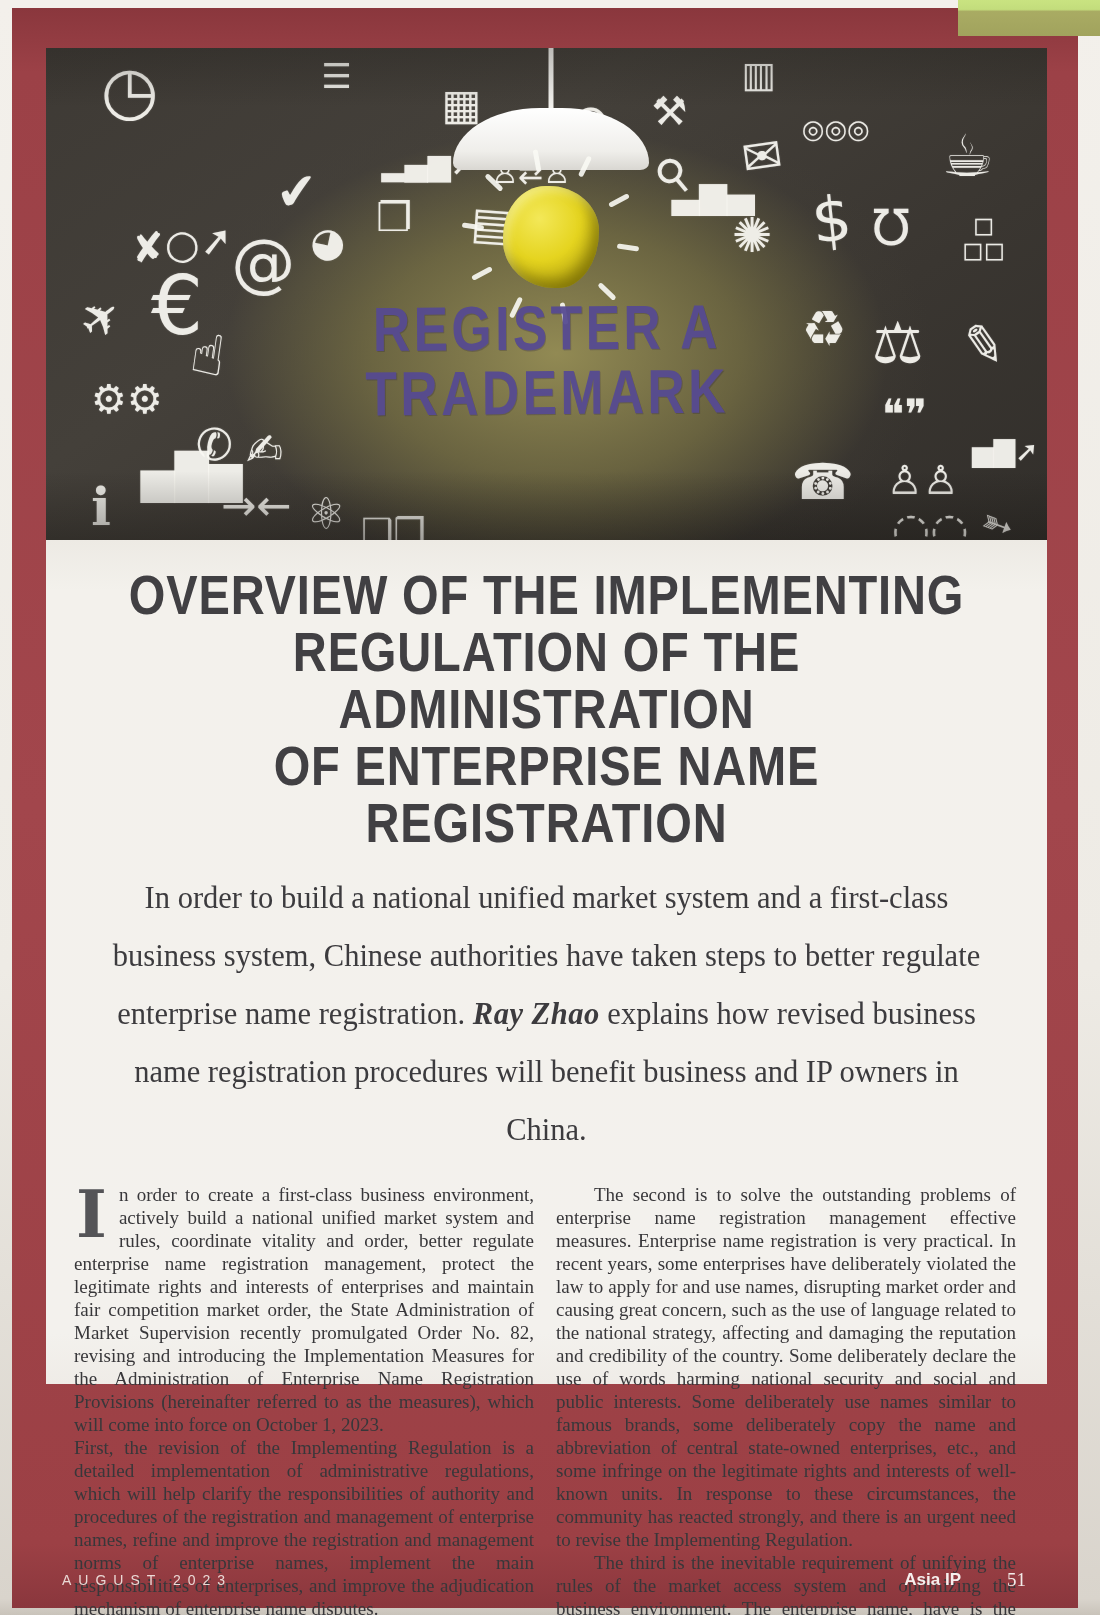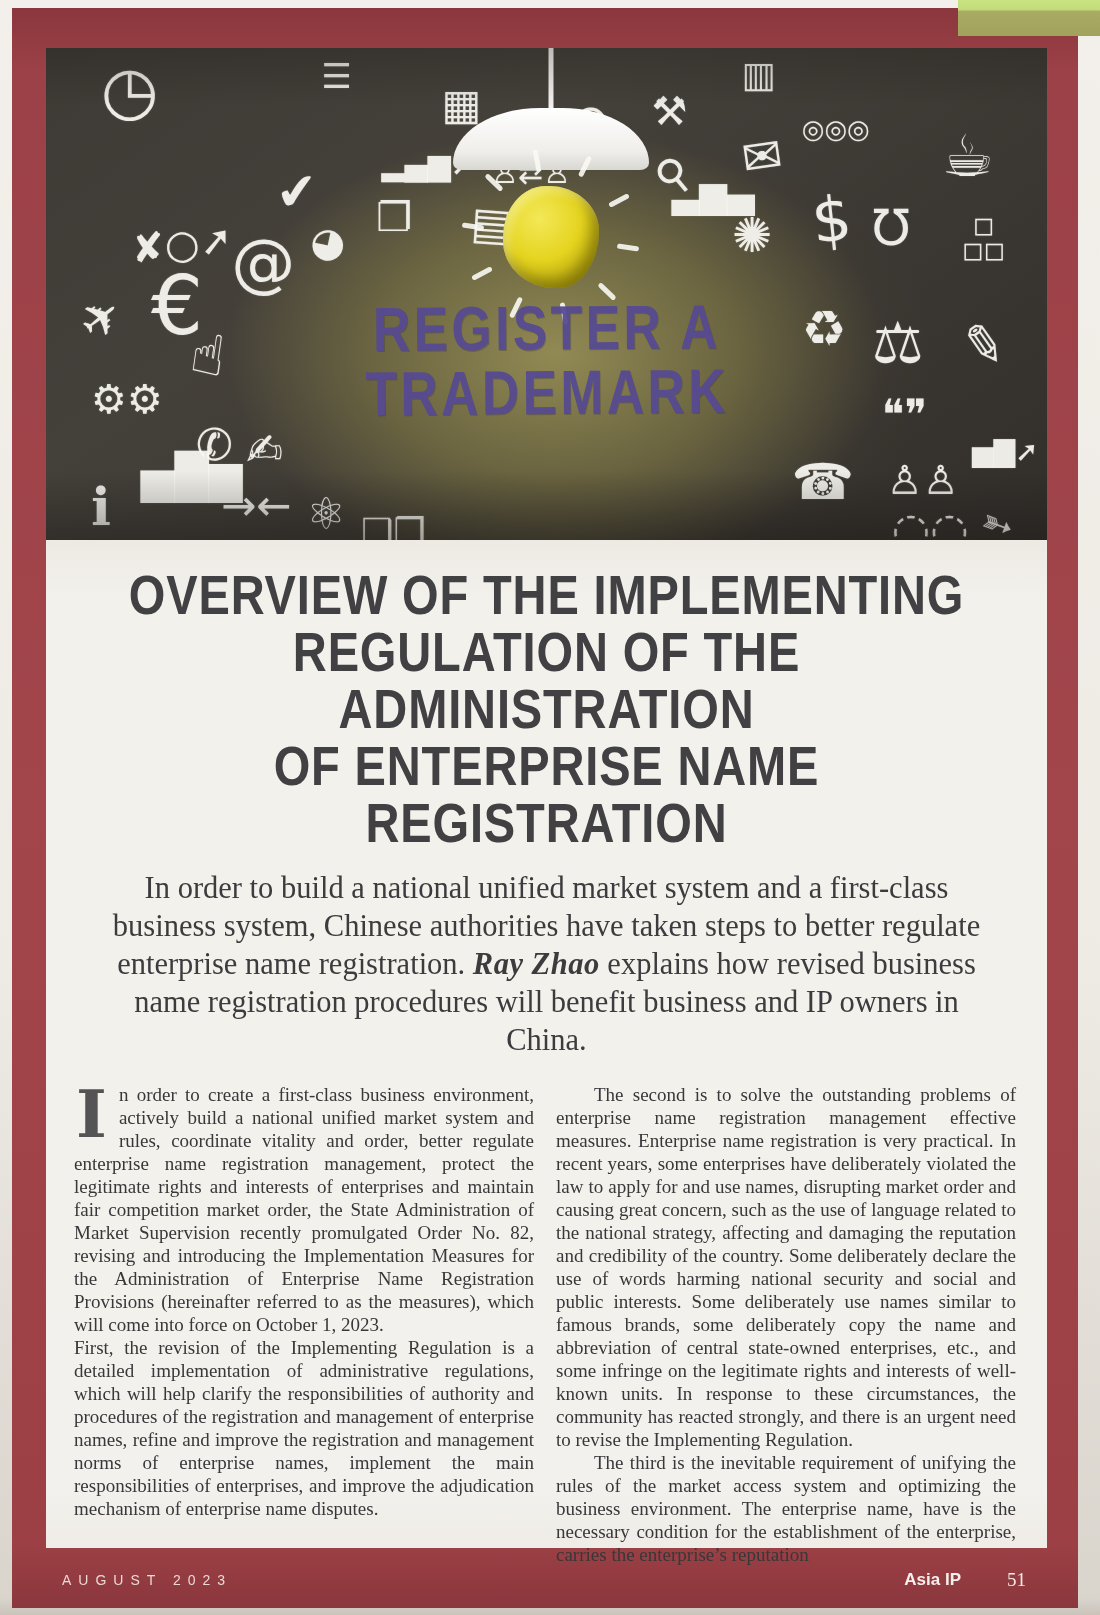--- a/index.html
+++ b/index.html
@@ -46,32 +46,32 @@
   }
   .ray{position:absolute;width:22px;height:5px;border-radius:3px;background:rgba(250,249,244,.9);}
   .board-caption{
     position:absolute;left:50%;top:251px;transform:translateX(-50%) scale(.86,1.04) rotate(-.4deg);
     text-align:center;font-family:"Liberation Sans",sans-serif;font-weight:bold;
     font-size:60px;line-height:62px;letter-spacing:4px;color:#564a92;opacity:.94;
     text-shadow:1px 1px 0 rgba(30,25,60,.25);
   }
   
   .content{
-    position:absolute;left:34px;top:532px;width:1001px;height:1008px;
+    position:absolute;left:34px;top:532px;width:1001px;height:844px;
     background:linear-gradient(180deg,#edeae4 0%,#f3f1ec 6%,#f3f1ed 94%,#efece7 100%);
   }
   h1.headline{
     margin:26px 0 0;text-align:center;color:#414043;
     font-family:"Liberation Sans",sans-serif;font-weight:bold;
     font-size:56px;line-height:57px;letter-spacing:1px;
     transform:scaleX(.84);transform-origin:center;
   }
   .standfirst{
     margin:18px auto 0;width:912px;text-align:center;color:#3c3b3e;
-    font-size:30.5px;line-height:38px;
+    font-size:30.5px;line-height:58px;
   }
   .standfirst b i{letter-spacing:.5px;}
   .columns{display:flex;gap:22px;margin:24px 31px 0 28px;}
   .col{width:460px;text-align:justify;color:#38373a;font-size:19px;line-height:23px;}
   .col p{margin:0;}
   .col p.indent{text-indent:38px;}
   .dropcap{
     float:left;font-family:"DejaVu Serif",serif;font-weight:bold;
     font-size:66px;line-height:52px;padding:5px 12px 0 2px;color:#545457;
   }

